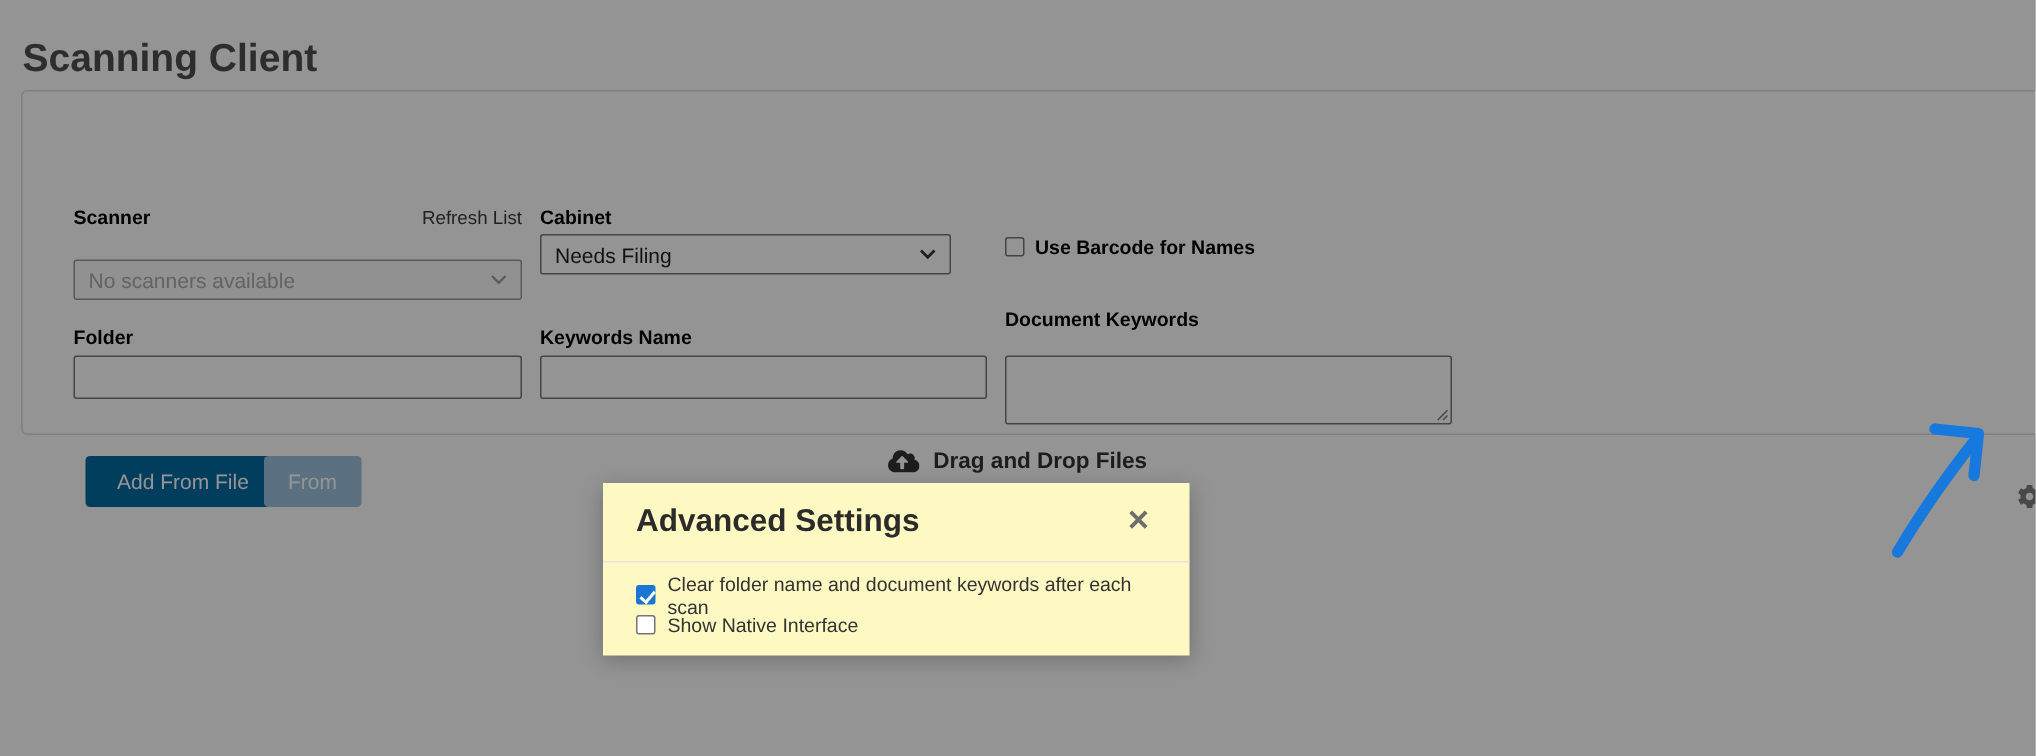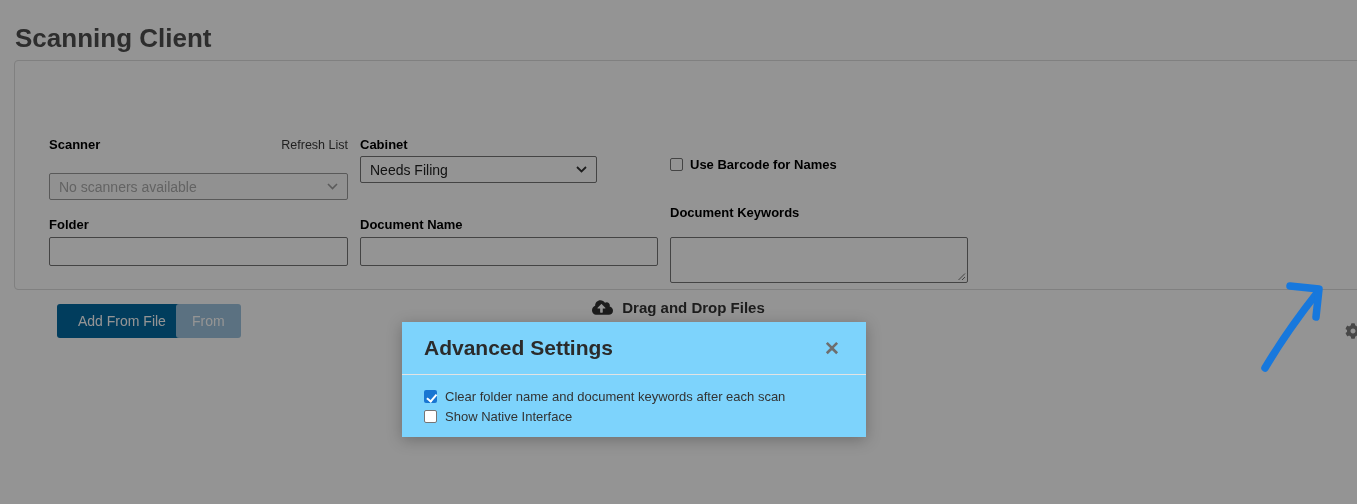--- a/index.html
+++ b/index.html
@@ -13,21 +13,21 @@
     border:1px solid #dcdcdc;border-radius:4px;background:#fff;}
   .field-label{font-size:13px;font-weight:600;color:#000000;}
   .lbl-abs{position:absolute;}
   #scanner-lblrow{position:absolute;left:34px;top:76px;width:299px;display:flex;justify-content:space-between;align-items:baseline;}
   .refresh-link{font-size:12.5px;font-weight:400;color:#3a3a3a;cursor:pointer;}
   .select{position:absolute;height:27px;border:1px solid #767676;border-radius:2px;background:#fff;
     box-sizing:border-box;display:flex;align-items:center;justify-content:space-between;
     padding:0 9px;font-size:14px;color:#222;cursor:pointer;}
   .select.disabled{background:#fafafa;border-color:#9a9a9a;color:#ababab;cursor:default;}
   #scanner-select{left:34px;top:112px;width:299px;}
-  #cabinet-select{left:345px;top:95px;width:237px;}
+  #cabinet-select{left:345px;top:95px;width:274px;}
   #cabinet-lbl{left:345px;top:76px;}
   #folder-lbl{left:34px;top:156px;}
   #docname-lbl{left:345px;top:156px;}
   #keywords-lbl{left:655px;top:144px;}
   .text-input{position:absolute;height:29px;border:1px solid #767676;border-radius:2px;background:#fff;
     box-sizing:border-box;padding:0 8px;font-size:14px;color:#222;font-family:inherit;}
   #folder-input{left:34px;top:176px;width:299px;}
   #docname-input{left:345px;top:176px;width:298px;}
   #keywords-wrap{position:absolute;left:655px;top:176px;width:298px;height:46px;}
   #keywords-wrap textarea{width:100%;height:100%;box-sizing:border-box;border:1px solid #767676;
@@ -44,21 +44,21 @@
   .check-row{display:flex;align-items:center;gap:7px;}
   #barcode-check{position:absolute;left:655px;top:96px;}
   .checkbox{width:13px;height:13px;border:1px solid #757575;border-radius:2px;background:#fff;
     box-sizing:border-box;position:relative;flex:0 0 13px;cursor:pointer;}
   .checkbox.checked{border:none;}
   .checkbox .tick{display:none;}
   .checkbox.checked .tick{display:block;position:absolute;left:4.5px;top:1.5px;width:3.5px;height:7.5px;
     border-right:2px solid #fff;border-bottom:2px solid #fff;transform:rotate(40deg);}
   
   .overlay{position:absolute;inset:0;background:rgba(0,0,0,0.42);z-index:50;}
-  .modal{position:absolute;left:402px;top:322px;width:464px;z-index:60;background:#7dd3fc;
+  .modal{position:absolute;left:402px;top:322px;width:391px;z-index:60;background:#fef9c3;
     box-shadow:0 3px 14px rgba(0,0,0,0.25);}
   .modal-header{height:52px;display:flex;align-items:center;padding:0 22px;
     border-bottom:1px solid #e3e3e3;position:relative;}
   .modal-title{font-size:21px;font-weight:700;color:#2b2b2b;}
   .modal-close{position:absolute;right:26px;top:50%;transform:translateY(-50%);
     font-size:19px;font-weight:600;color:#6e6e6e;cursor:pointer;line-height:1;}
   .modal-body{padding:12px 22px 11px;}
   .opt-row{display:flex;align-items:center;gap:8px;height:19px;}
   .opt-row + .opt-row{margin-top:1px;}
   .opt-label{font-size:13px;color:#333;font-weight:400;}
@@ -92,21 +92,21 @@
   </div>
 
   <div class="check-row" id="barcode-check">
     <span class="checkbox"></span>
     <span class="field-label">Use Barcode for Names</span>
   </div>
 
   <span class="field-label lbl-abs" id="folder-lbl">Folder</span>
   <input class="text-input" id="folder-input" value="" style="">
 
-  <span class="field-label lbl-abs" id="docname-lbl">Document Name</span>
+  <span class="field-label lbl-abs" id="docname-lbl">Keywords Name</span>
   <input class="text-input" id="docname-input" value="" style="">
 
   <span class="field-label lbl-abs" id="keywords-lbl">Document Keywords</span>
   <div id="keywords-wrap">
     <textarea style=""></textarea>
     <svg class="resize-grip" width="9" height="9" viewBox="0 0 9 9">
       <line x1="1.5" y1="8" x2="8" y2="1.5" stroke="#767676" stroke-width="1"></line>
       <line x1="5" y1="8" x2="8" y2="5" stroke="#767676" stroke-width="1"></line>
     </svg>
   </div>

